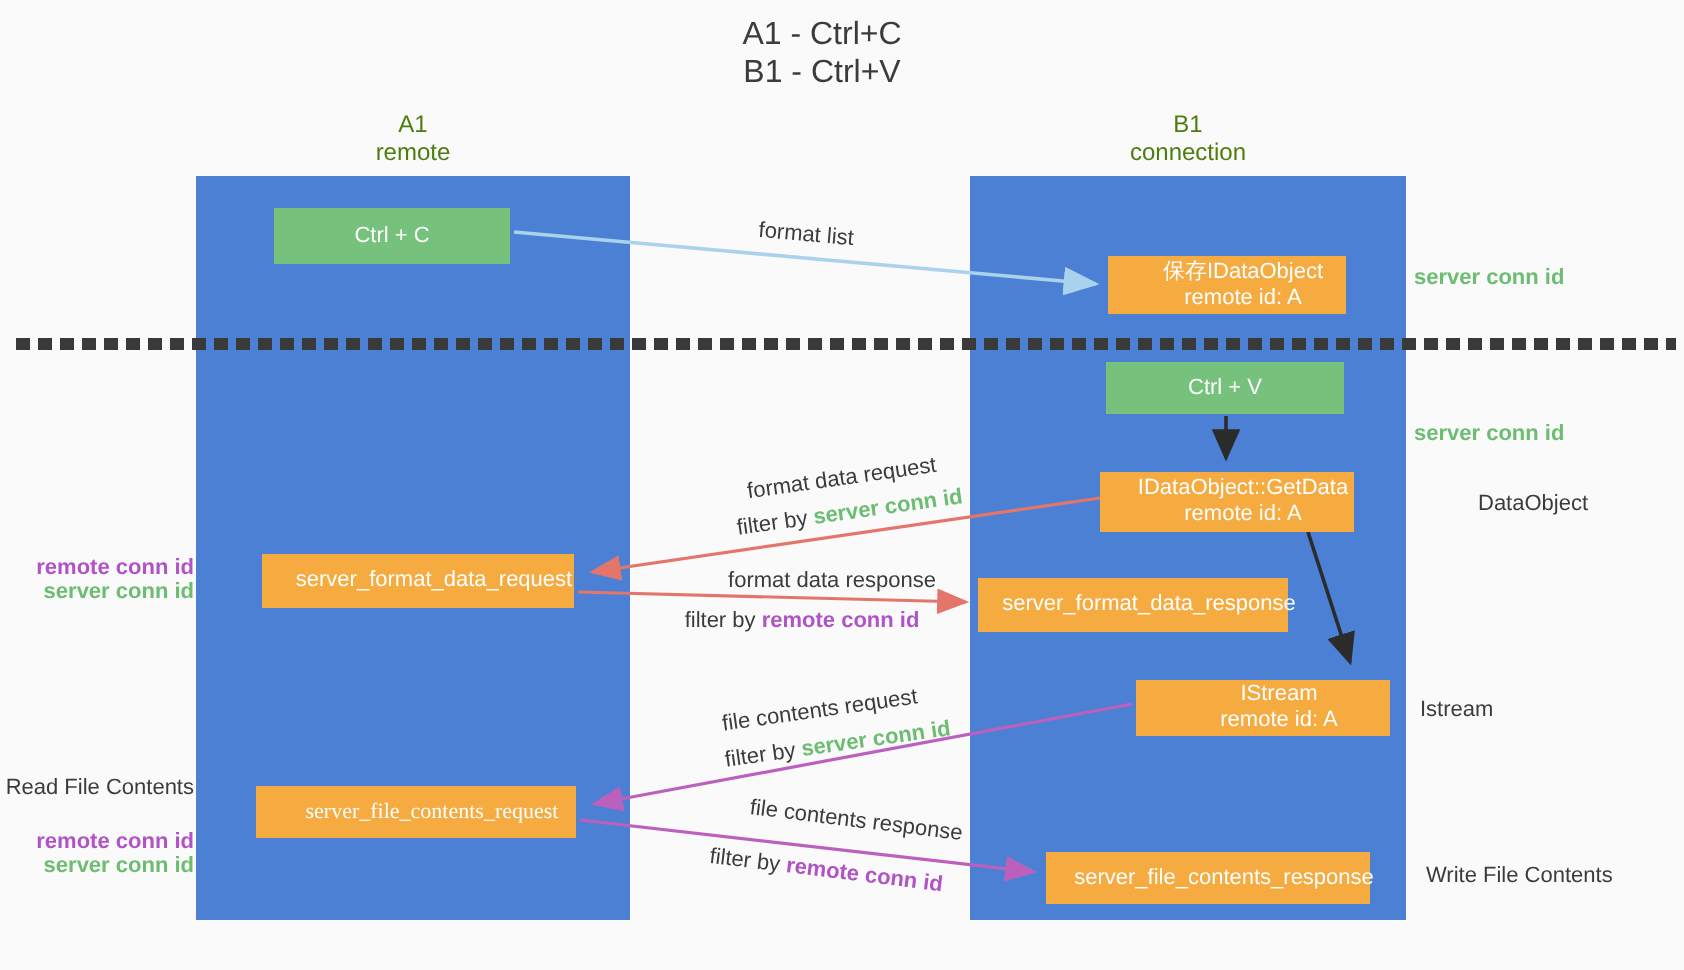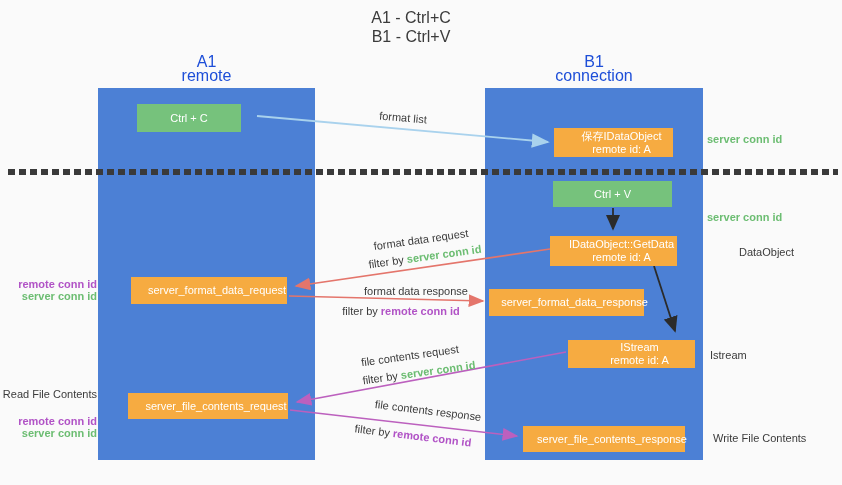--- a/index.html
+++ b/index.html
@@ -5,21 +5,21 @@
   html,body{margin:0;padding:0;background:#fafafa;}
   .canvas{
     position:relative;width:842px;height:485px;background:#fafafa;
     font-family:"Liberation Sans",sans-serif;color:#3b3b3b;overflow:hidden;
   }
   .abs{position:absolute;}
   .title{
     left:301px;top:8px;width:220px;text-align:center;
     font-size:16px;line-height:19px;color:#3b3b3b;
   }
-  .colhead{top:55px;text-align:center;font-size:16px;line-height:14px;color:#1d4ed8;}
+  .colhead{top:55px;text-align:center;font-size:12px;line-height:14px;color:#4d7c0f;}
   .col{top:88px;height:372px;background:#4c80d5;}
   .dashline{
     left:8px;top:169px;width:830px;height:6px;
     background:repeating-linear-gradient(90deg,#3a3a3a 0 7px,transparent 7px 11px);
   }
   .node{
     display:flex;flex-direction:column;align-items:center;justify-content:center;
     font-size:11px;line-height:13px;color:#fff;text-align:center;box-sizing:border-box;
   }
   .green{background:#76c27c;}
@@ -79,21 +79,21 @@
     </defs>
     <line x1="257" y1="116" x2="548" y2="142" stroke="#a9d2ed" stroke-width="1.8" marker-end="url(#mBlue)"></line>
     <line x1="613" y1="208" x2="613" y2="229" stroke="#2b2b2b" stroke-width="1.8" marker-end="url(#mBlack)"></line>
     <line x1="550" y1="249" x2="296" y2="286" stroke="#e4756b" stroke-width="1.6" marker-end="url(#mRed)"></line>
     <line x1="289" y1="296" x2="483" y2="301" stroke="#e4756b" stroke-width="1.6" marker-end="url(#mRed)"></line>
     <line x1="654" y1="266" x2="675" y2="331" stroke="#2b2b2b" stroke-width="1.8" marker-end="url(#mBlack)"></line>
     <line x1="566" y1="352" x2="297" y2="402" stroke="#bc60be" stroke-width="1.6" marker-end="url(#mPurple)"></line>
     <line x1="290" y1="410" x2="517" y2="436" stroke="#bc60be" stroke-width="1.6" marker-end="url(#mPurple)"></line>
   </svg>
 
-  <div class="abs node green" style="left:137px;top:104px;width:104px;height:28px;">
+  <div class="abs node green" style="left:137px;top:104px;width:118px;height:28px;">
     <div>Ctrl + C</div>
   </div>
 
   <div class="abs node orange" style="left:554px;top:128px;width:119px;height:29px;">
     <div>保存IDataObject</div>
     <div>remote id: A</div>
   </div>
 
   <div class="abs node green" style="left:553px;top:181px;width:119px;height:26px;">
     <div>Ctrl + V</div>
@@ -110,21 +110,21 @@
 
   <div class="abs node orange" style="left:489px;top:289px;width:155px;height:27px;">
     <div>server_format_data_response</div>
   </div>
 
   <div class="abs node orange" style="left:568px;top:340px;width:127px;height:28px;">
     <div>IStream</div>
     <div>remote id: A</div>
   </div>
 
-  <div class="abs node orange" style="left:128px;top:393px;width:160px;height:26px;">
+  <div class="abs node orange" style="left:128px;top:393px;width:160px;height:26px;font-family:Liberation Serif, serif;">
     <div>server_file_contents_request</div>
   </div>
 
   <div class="abs node orange" style="left:523px;top:426px;width:162px;height:26px;">
     <div>server_file_contents_response</div>
   </div>
 
   <div class="abs alabel rot5" style="left:403px;top:118px;">format list</div>
 
   <div class="abs alabel rotm8" style="left:421px;top:240px;">format data request</div>

